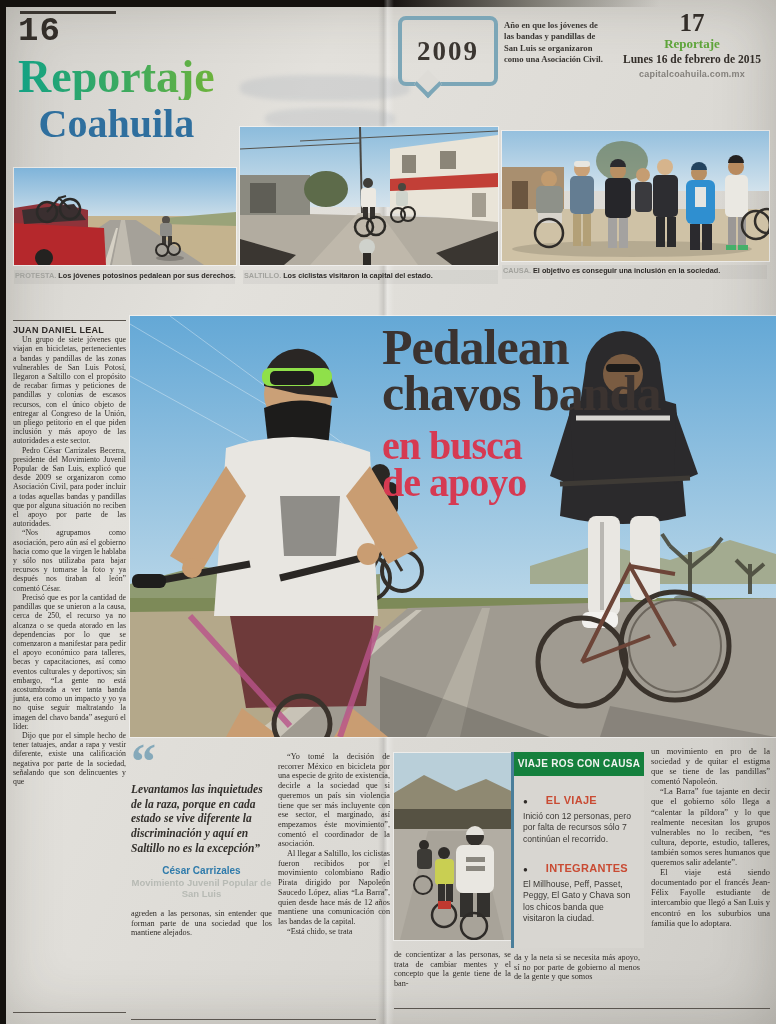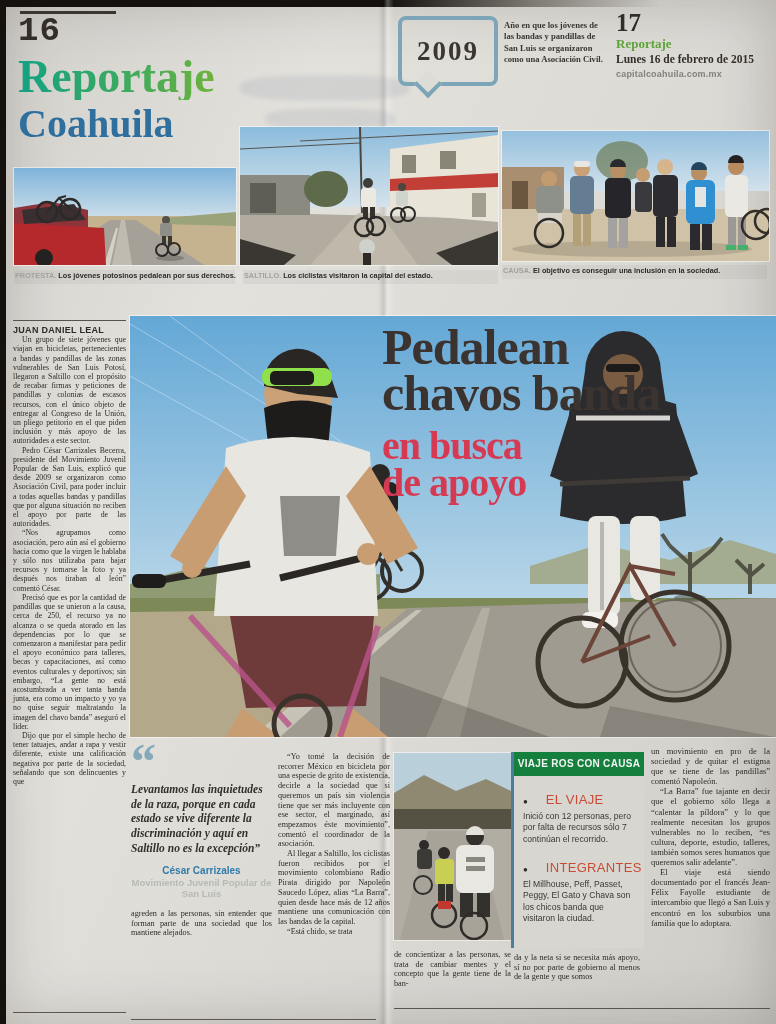--- a/index.html
+++ b/index.html
@@ -16,31 +16,31 @@
     background:linear-gradient(90deg,rgba(0,0,0,0) 0%,rgba(0,0,0,.10) 35%,rgba(255,255,255,.28) 60%,rgba(0,0,0,0) 100%);}
   .bleed{position:absolute;filter:blur(2px);opacity:.14;background:#6f7f95;border-radius:40%;}
 
   
   .rule-top-left{position:absolute;left:20px;top:11px;width:96px;height:3px;background:#3a3530;}
   .mast-left{position:absolute;left:18px;top:14px;line-height:1;}
   .mast-left .pn{font-size:34px;font-weight:bold;color:#332e29;letter-spacing:1px;font-family:Liberation Mono, monospace;}
   .mast-left .section{display:block;margin-top:6px;font-size:46px;font-weight:bold;
     background:linear-gradient(90deg,#13a284 0%,#3daa5e 55%,#6db33c 100%);
     -webkit-background-clip:text;background-clip:text;color:transparent;}
-  .mast-left .region{display:block;margin-top:4px;font-size:40px;font-weight:bold;color:#2f6f9e;}
+  .mast-left .region{display:block;margin-top:4px;font-size:40px;font-weight:bold;color:#2f6f9e;text-align:center;}
 
   .bubble{position:absolute;left:398px;top:16px;width:92px;height:62px;border:4px solid #7ca6b7;
     border-radius:8px;display:flex;align-items:center;justify-content:center;}
   .bubble .year{font-size:27px;font-weight:bold;color:#3b3631;letter-spacing:2px;}
   .bubble .tail{position:absolute;left:16px;bottom:-12px;width:16px;height:16px;background:#dedcd7;
     border-right:4px solid #7ca6b7;border-bottom:4px solid #7ca6b7;transform:rotate(45deg);}
   .bubble-note{position:absolute;left:504px;top:20px;width:104px;
     font-family:Liberation Serif, serif;font-size:8.6px;font-weight:600;color:#3a3733;line-height:1.32;}
 
-  .mast-right{position:absolute;left:616px;top:10px;width:152px;text-align:left;line-height:1.05;}
+  .mast-right{position:absolute;left:616px;top:10px;width:152px;text-align:center;line-height:1.05;}
   .mast-right .pn{font-size:25px;font-weight:bold;color:#332e29;}
   .mast-right .section{display:block;font-size:13px;font-weight:bold;color:#5ea43a;margin-top:1px;}
   .mast-right .date{display:block;font-size:11.5px;font-weight:bold;color:#332e29;margin-top:2px;}
   .mast-right .url{display:block;font-family:"Liberation Sans",sans-serif;font-size:9px;font-weight:bold;color:#84817c;margin-top:5px;letter-spacing:.2px;}
 
   
   .photo{position:absolute;box-shadow:0 0 0 1px rgba(255,255,255,.5);}
   .photo svg{display:block;}
   .caption{position:absolute;font-family:"Liberation Sans",sans-serif;font-size:7.3px;font-weight:bold;
     color:#2d2a27;background:rgba(70,65,60,.06);padding:2px 2px 3px 1px;line-height:1.2;white-space:nowrap;}
@@ -76,21 +76,21 @@
   .pq-cont{margin-top:10px;}
 
   
   .factbox{position:absolute;left:511px;top:752px;width:133px;height:196px;
     border-left:3px solid #4a7e9a;background:#d8d6d1;box-sizing:border-box;
     font-family:"Liberation Sans",sans-serif;}
   .fb-title{background:#15803d;color:#f2f3f1;font-size:10px;font-weight:bold;text-align:center;
     line-height:24px;letter-spacing:.3px;}
   .fb-body{padding:14px 9px 0 9px;}
   .fb-sec{margin-bottom:13px;}
-  .fb-label{font-size:13px;font-weight:normal;color:#c94b33;letter-spacing:.3px;padding-left:14px;}
+  .fb-label{font-size:11px;font-weight:bold;color:#c94b33;letter-spacing:.3px;padding-left:14px;}
   .fb-bullet{color:#2f2b28;font-size:8px;margin-right:4px;}
   .fb-text{font-size:8.6px;line-height:1.32;color:#3b3834;margin-top:3px;}
 
   .hr{position:absolute;height:1px;background:#5a554f;}
 </style>
 </head>
 <body>
 
 <div class="page">
 

